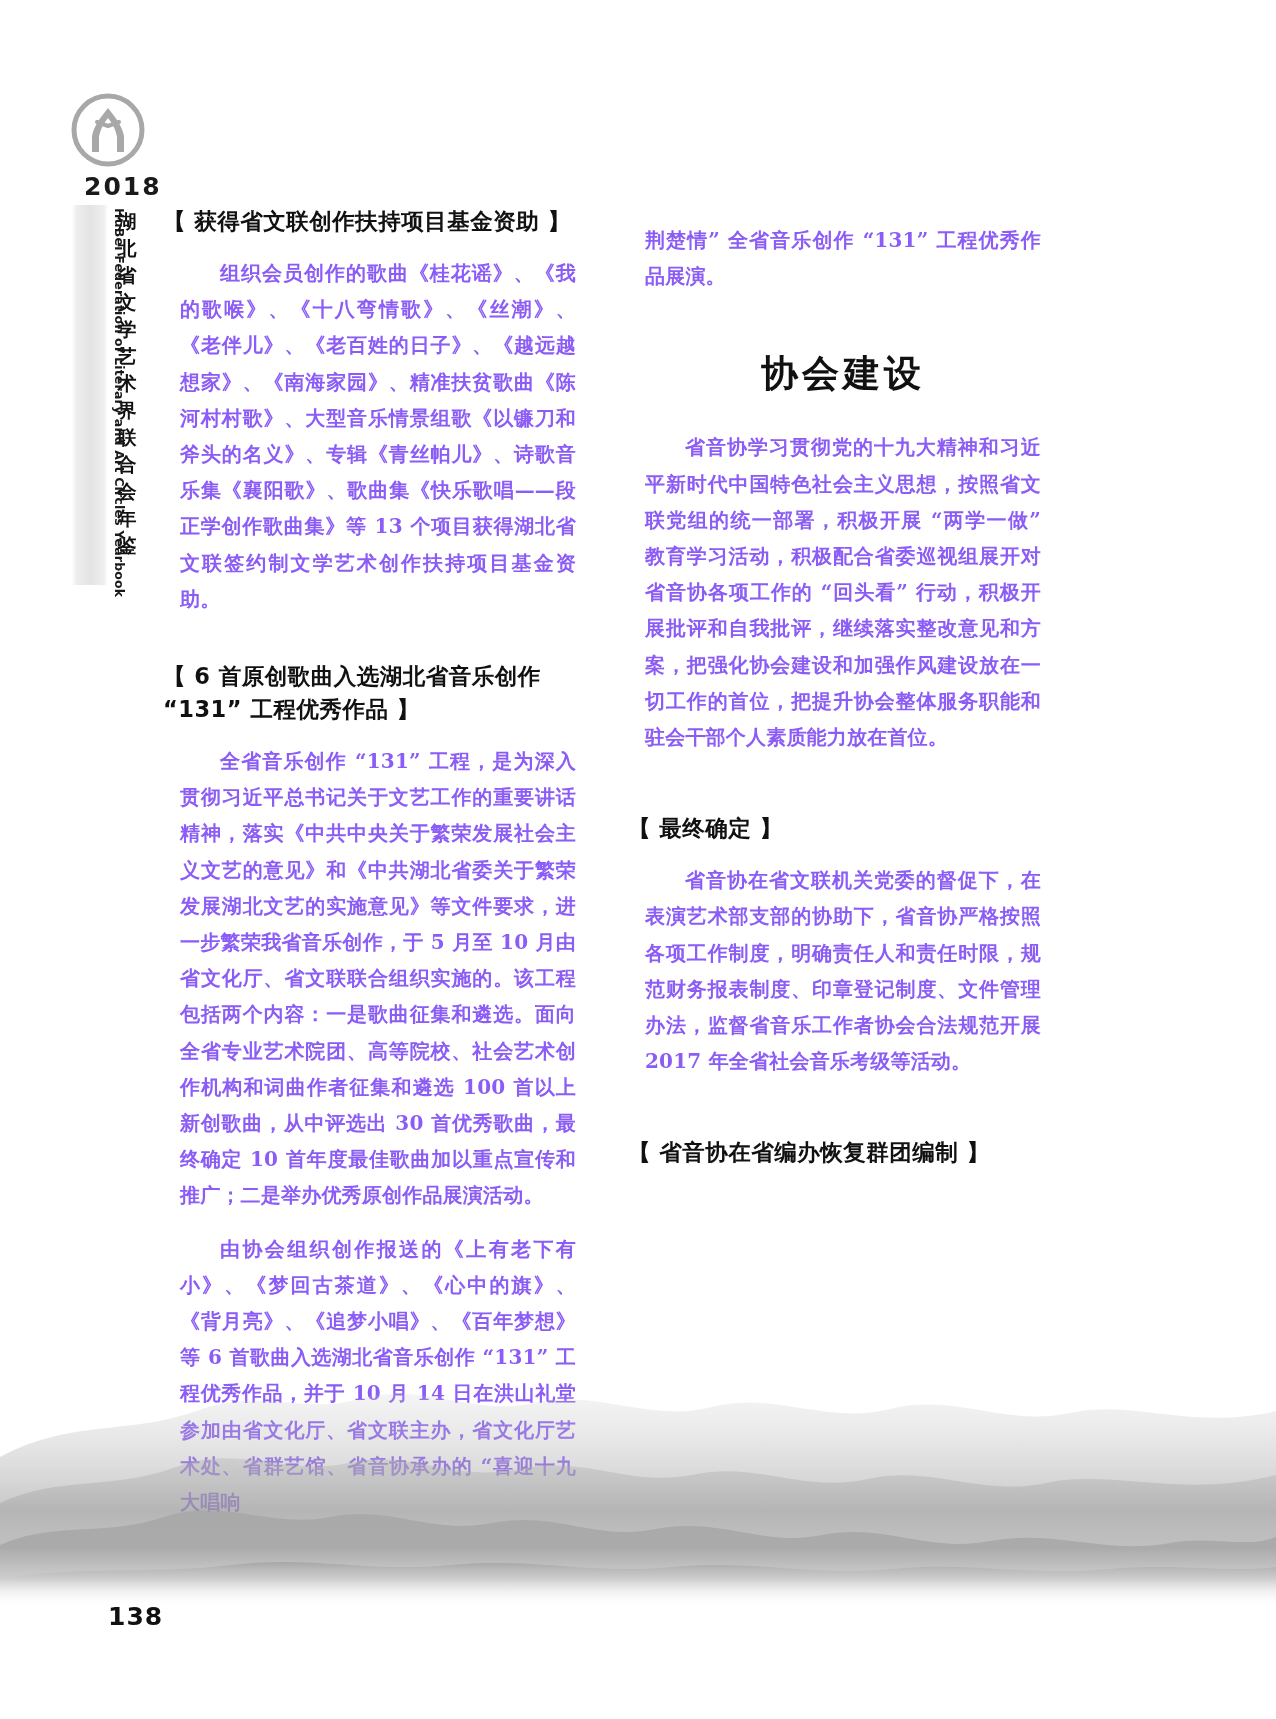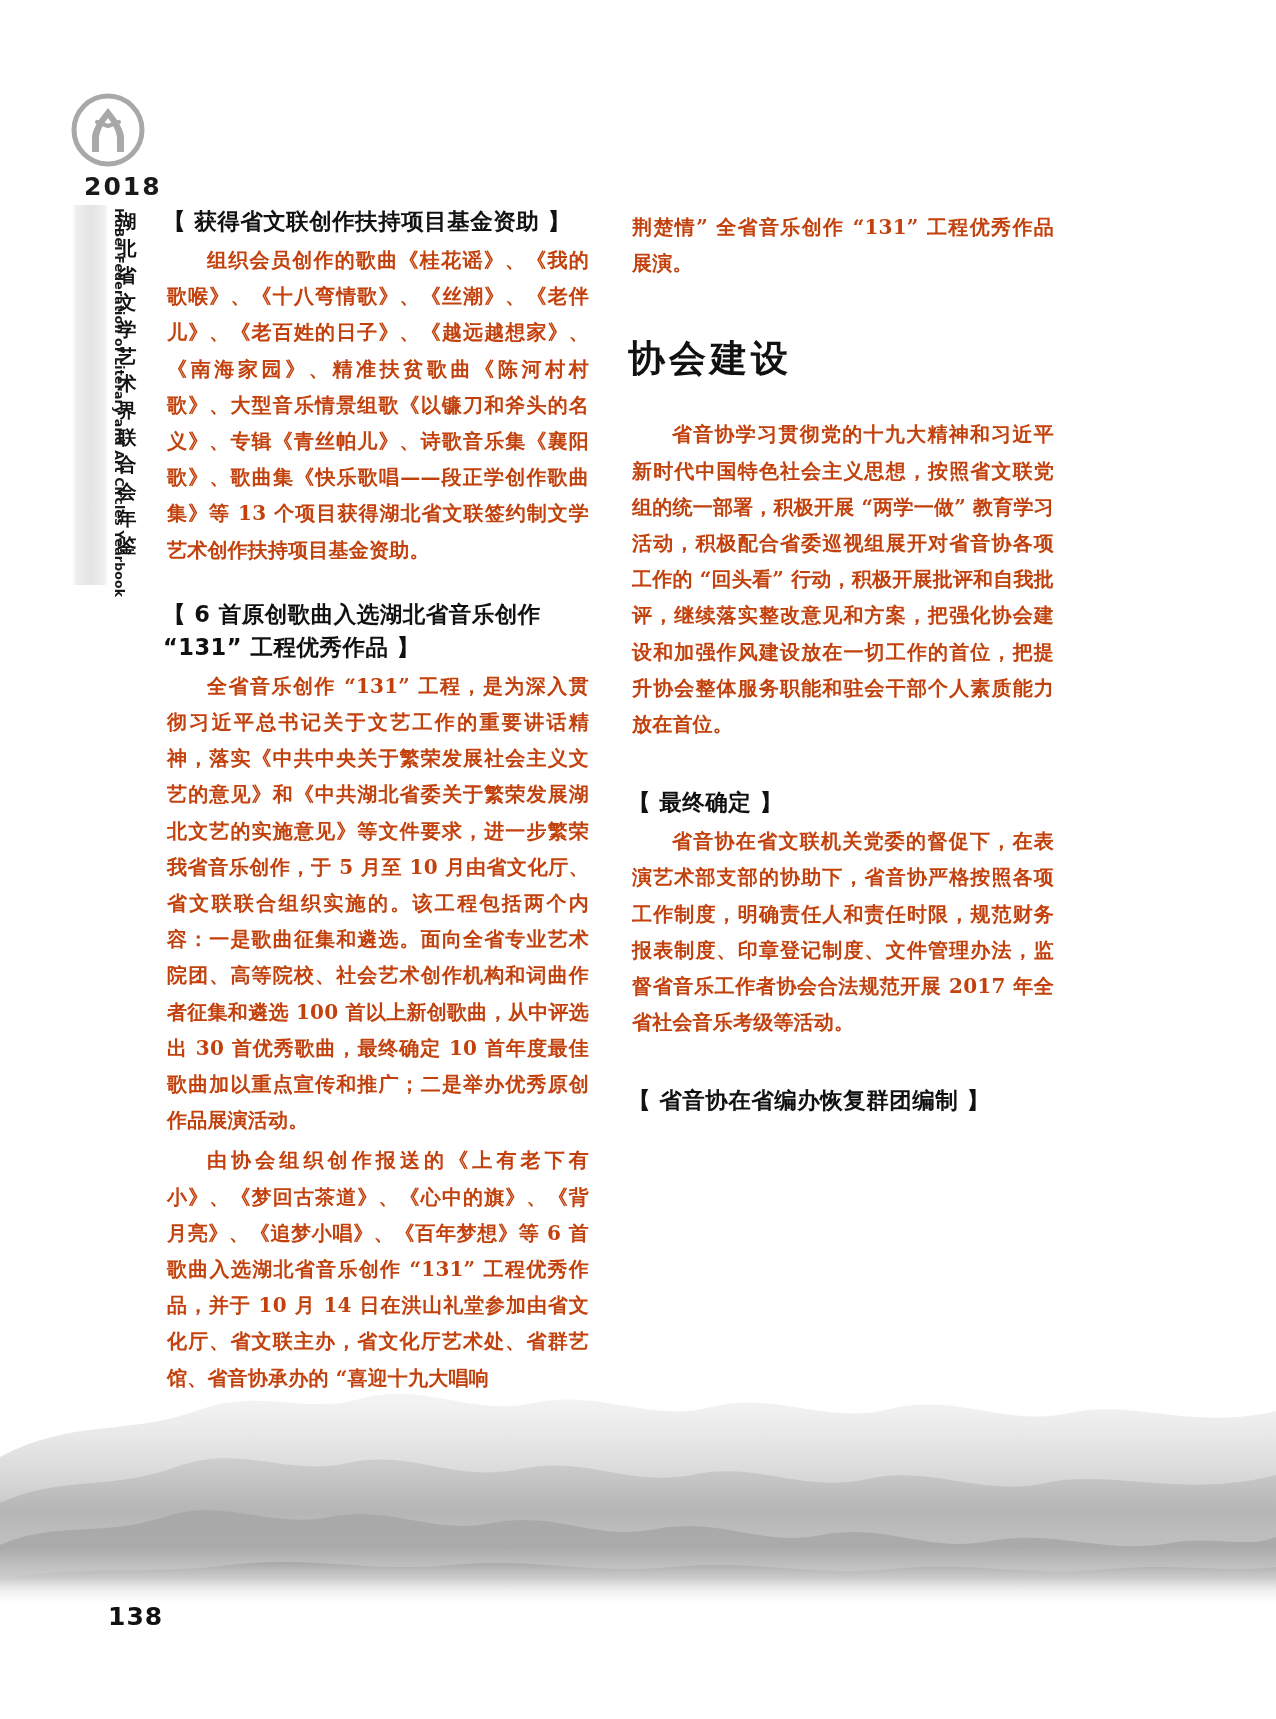--- a/index.html
+++ b/index.html
@@ -93,36 +93,37 @@
     font-family: "DejaVu Sans", "Liberation Sans", sans-serif;
     font-weight: bold;
     font-size: 22.5px;
     line-height: 33px;
     color: #111111;
     letter-spacing: 0.5px;
     margin: 0 0 4px 0;
   }
 
   .big-heading {
-    font-family: Liberation Mono, monospace;
+    font-family: Liberation Sans, sans-serif;
     font-weight: bold;
     font-size: 37px;
     line-height: 50px;
     color: #111111;
+    text-align: center;
     letter-spacing: 4px;
     margin: 55px 0 30px 0;
   }
 
   p.body {
-    margin: 4px;
+    margin: 17px;
     font-family: "DejaVu Serif", "Liberation Serif", serif;
     font-weight: bold;
     font-size: 20px;
     line-height: 36.2px;
-    color: #c2410c;
+    color: #8b5cf6;
     text-align: justify;
     text-justify: inter-ideograph;
     text-indent: 2em;
     letter-spacing: 0.2px;
   }
   p.body.cont { text-indent: 0; }
   .gap-md { height: 26px; }
   .gap-lg { height: 40px; }
 
   

